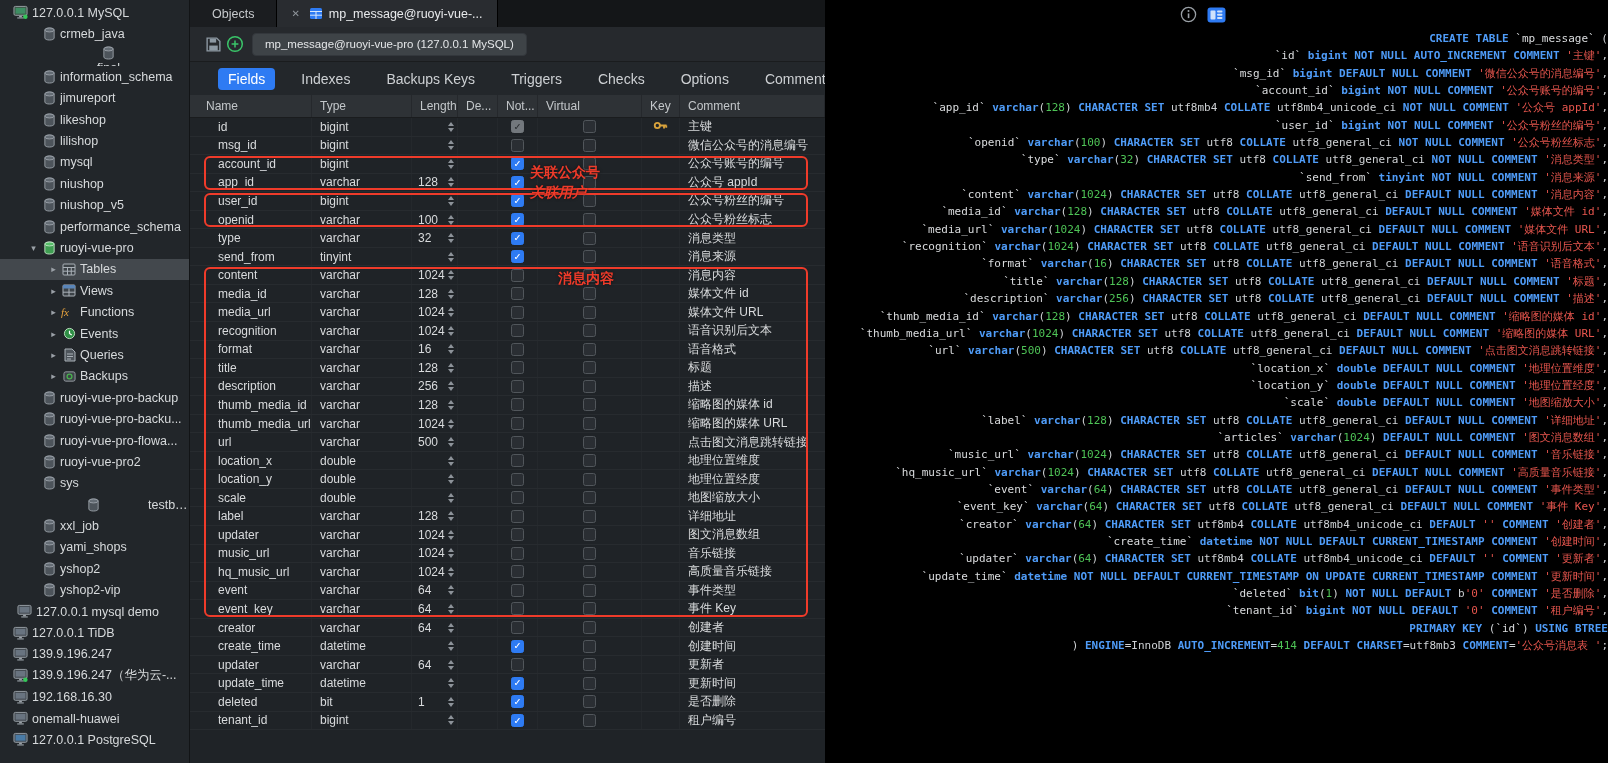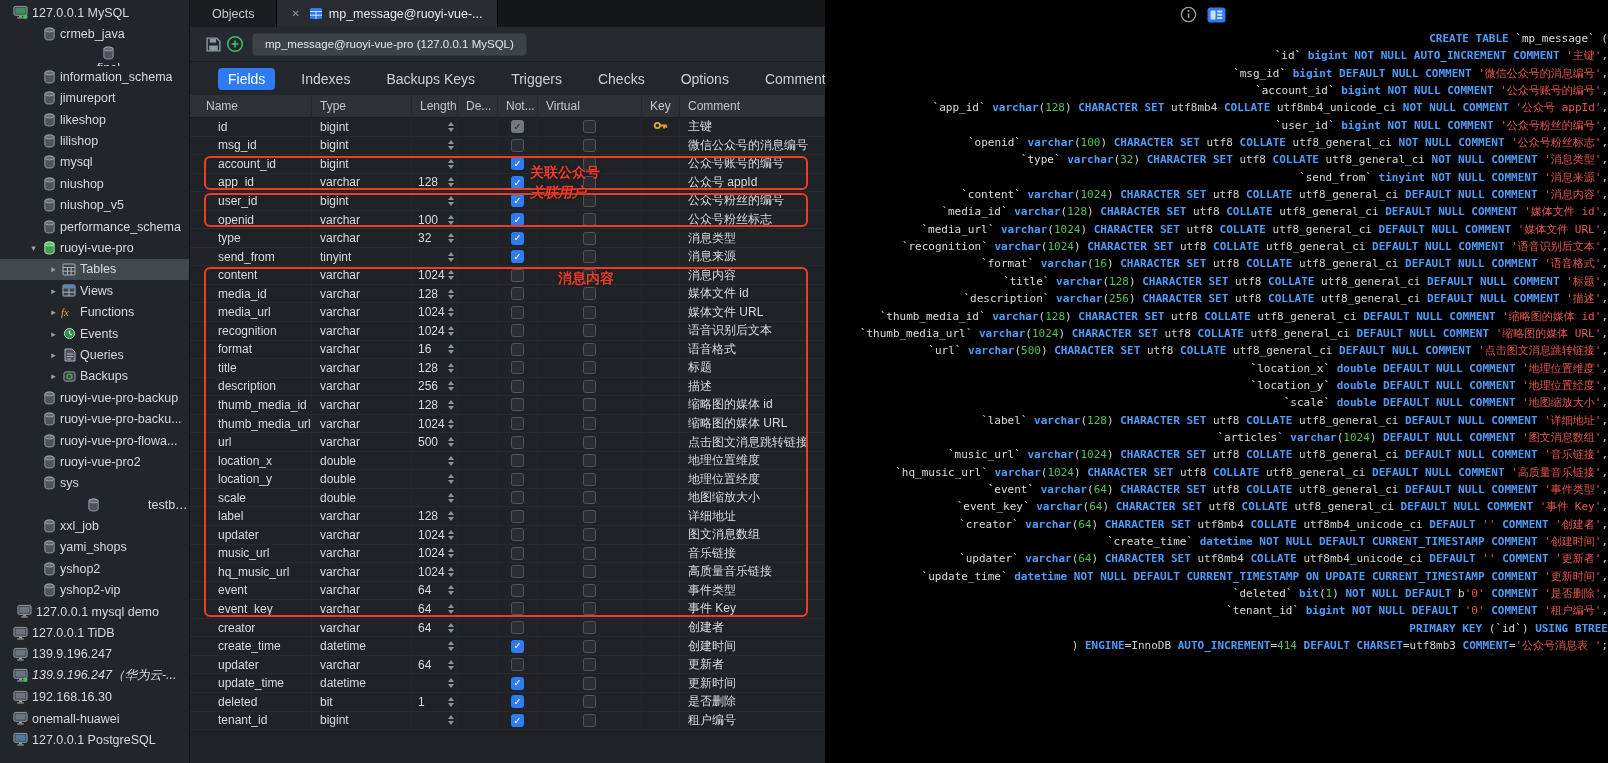--- a/index.html
+++ b/index.html
@@ -382,21 +382,21 @@
           <span class="tico">
             <svg width="15" height="15" viewBox="0 0 16 16">
               <rect x="1" y="1.5" width="14" height="9.5" rx="1.5" fill="#454c53" stroke="#9aa1a8"></rect>
               <rect x="2.8" y="3.2" width="10.4" height="6" fill="#697480"></rect>
               <rect x="6.5" y="11.5" width="3" height="1.6" fill="#9aa1a8"></rect>
               <rect x="4.5" y="13.2" width="7" height="1.2" fill="#9aa1a8"></rect>
             </svg>
           </span>
           <span class="tlabel">139.9.196.247</span>
         </div>
-        <div class="trow" style="padding-left: 0px; font-style: italic;">
+        <div class="trow" style="padding-left: 0px;">
           <span class="arr"></span>
           <span class="tico">
             <svg width="15" height="15" viewBox="0 0 16 16">
               <rect x="1" y="1.5" width="14" height="9.5" rx="1.5" fill="#454c53" stroke="#9aa1a8"></rect>
               <rect x="2.8" y="3.2" width="10.4" height="6" fill="#697480"></rect>
               <rect x="6.5" y="11.5" width="3" height="1.6" fill="#9aa1a8"></rect>
               <rect x="4.5" y="13.2" width="7" height="1.2" fill="#9aa1a8"></rect>
               <circle cx="13.2" cy="12.6" r="2.4" fill="#35c759"></circle>
             </svg>
           </span>

